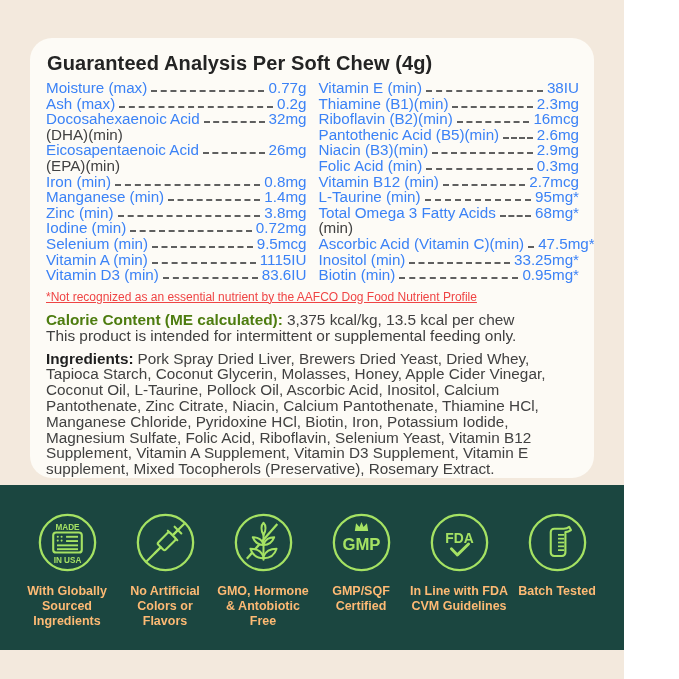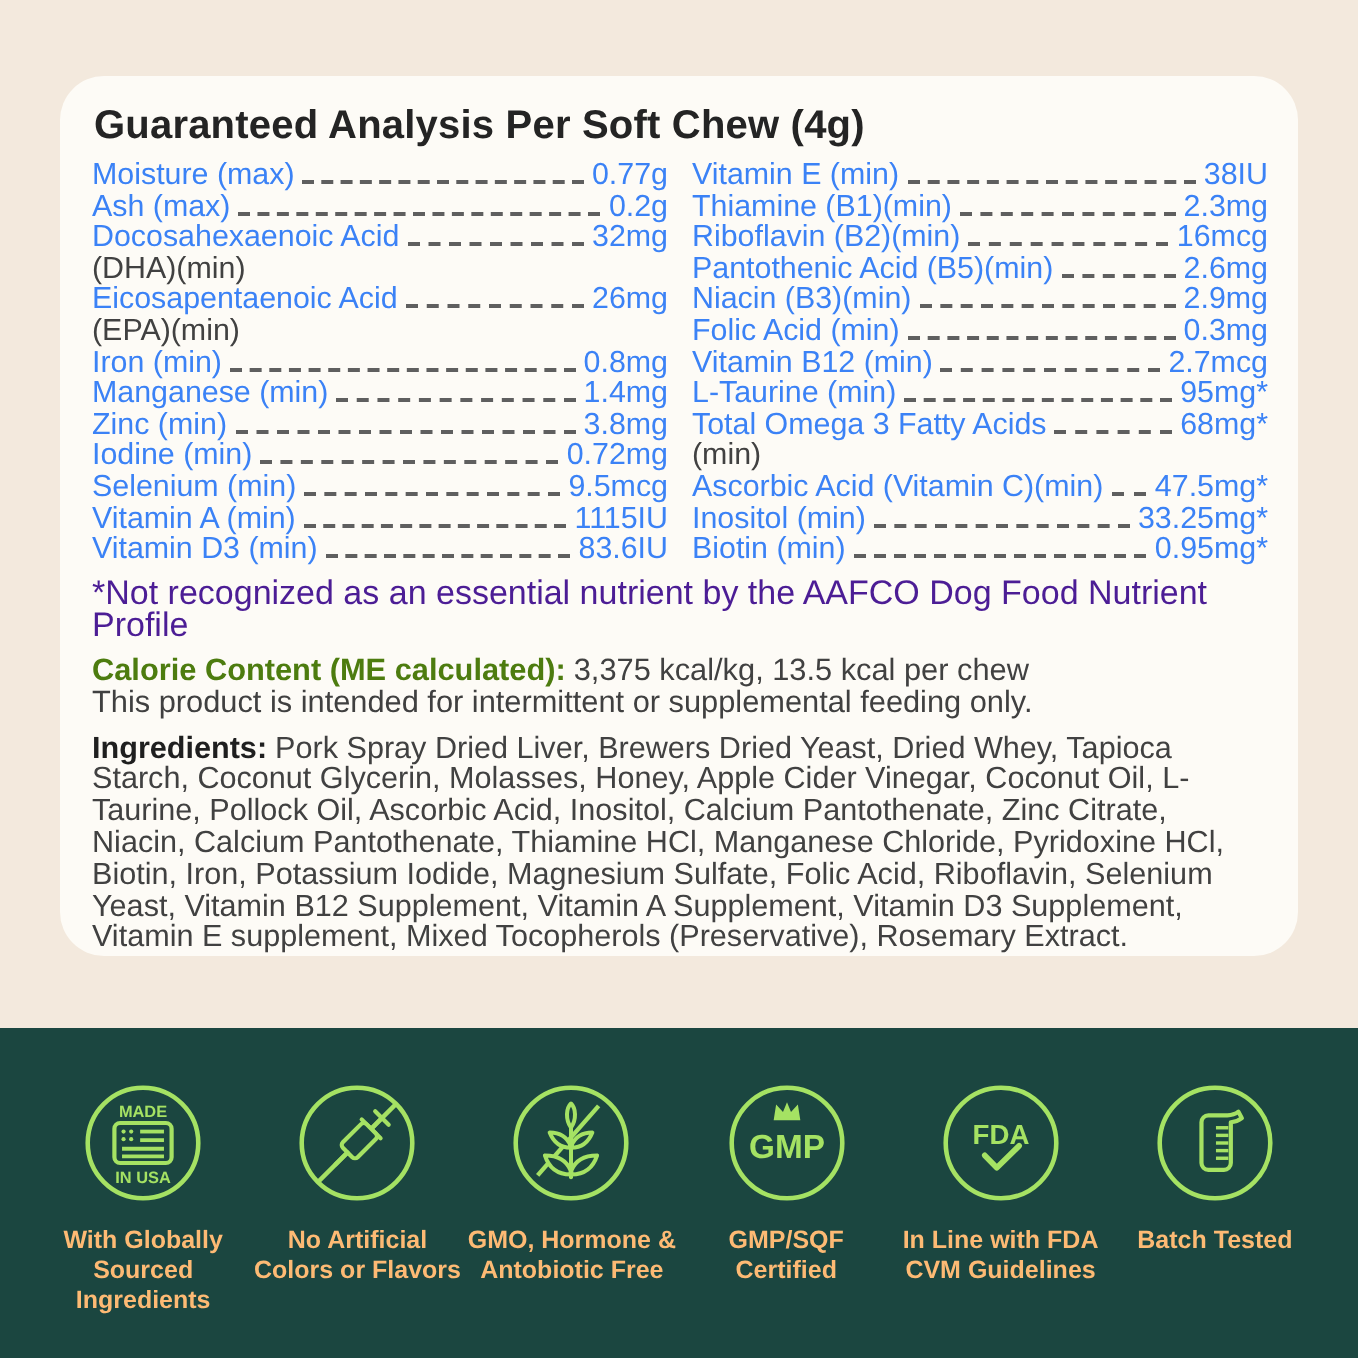--- a/index.html
+++ b/index.html
@@ -1,44 +1,44 @@
 <!DOCTYPE html>
 <html><head>
 <meta charset="utf-8">
 <style>
   html,body{margin:0;padding:0;}
   .page{
-    position:relative;width:679px;height:679px;overflow:hidden;
+    position:relative;width:624px;height:679px;overflow:hidden;
     background:#f3e9dd;font-family:"Liberation Sans",sans-serif;
   }
   .card{
     position:absolute;left:30px;right:30px;top:38px;height:440px;
     background:#fdfbf6;border-radius:22px;box-sizing:border-box;
     padding:13px 15px 0 16px;overflow:hidden;
   }
   .title{
     font-size:20px;font-weight:700;color:#242424;letter-spacing:.1px;
     margin:1px 0 5px 1px;
   }
   .columns{display:flex;gap:12px;}
   .col{flex:1;min-width:0;}
   .aline{display:flex;align-items:baseline;font-size:15.2px;line-height:15.6px;color:#3b82f6;}
   .albl,.aval{white-space:nowrap;}
   .adots{flex:1 1 auto;min-width:6px;border-bottom:2px dashed #5f5f5f;margin:0 4px 3.5px;align-self:flex-end;}
   .al2{font-size:15.2px;line-height:15.6px;color:#414141;}
-  .footnote{margin-top:6px;font-size:17px;line-height:16px;color:#4c1d95;}
+  .footnote{margin-top:6px;font-size:12px;line-height:16px;color:#ef4444;text-decoration:underline;}
   .calorie{margin-top:7px;font-size:15.4px;line-height:16.2px;color:#414141;}
   .calorie .b{font-weight:700;color:#4d7c0f;margin-top:43px;}
   .calorie .v{margin-left:4px;}
   .feednote{font-size:15.4px;line-height:16.6px;color:#404040;}
   .ingredients{margin-top:6px;font-size:15.3px;line-height:15.8px;color:#414141;}
   .ingredients .b{font-weight:700;color:#1f1f1f;}
   .ingredients .t{margin-left:4px;}
   .panel{
-    position:absolute;left:0;right:0;top:514px;height:165px;
+    position:absolute;left:0;right:0;top:485px;height:165px;
     background:#1b4640;display:flex;padding:0 18px;box-sizing:border-box;
   }
   .badge{flex:1;display:flex;flex-direction:column;align-items:center;padding-top:27px;min-width:0;}
   .bicon{width:61px;height:61px;}
   .bicon svg{width:61px;height:61px;display:block;}
   .bcaption{
     margin-top:11px;font-size:12.5px;font-weight:700;line-height:15px;
     color:#fdba74;text-align:center;max-width:112px;
   }
 </style>

